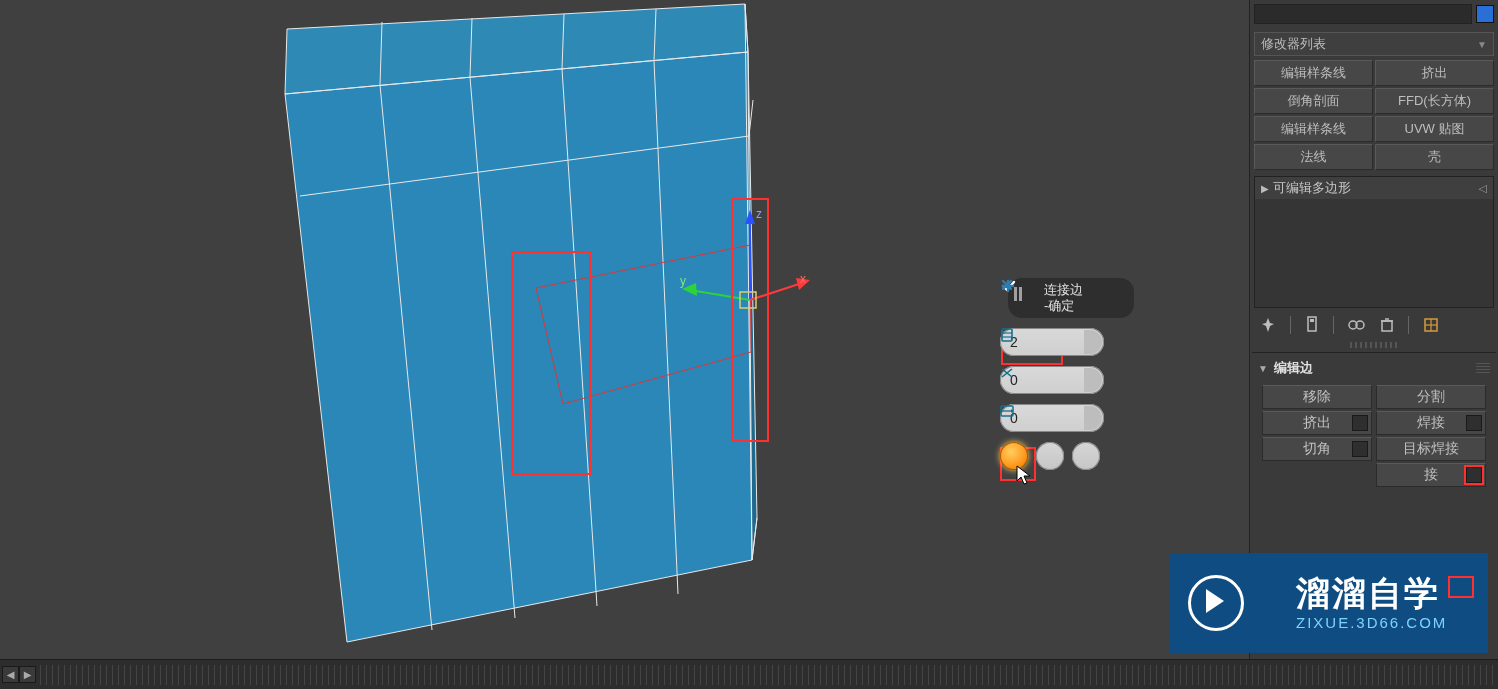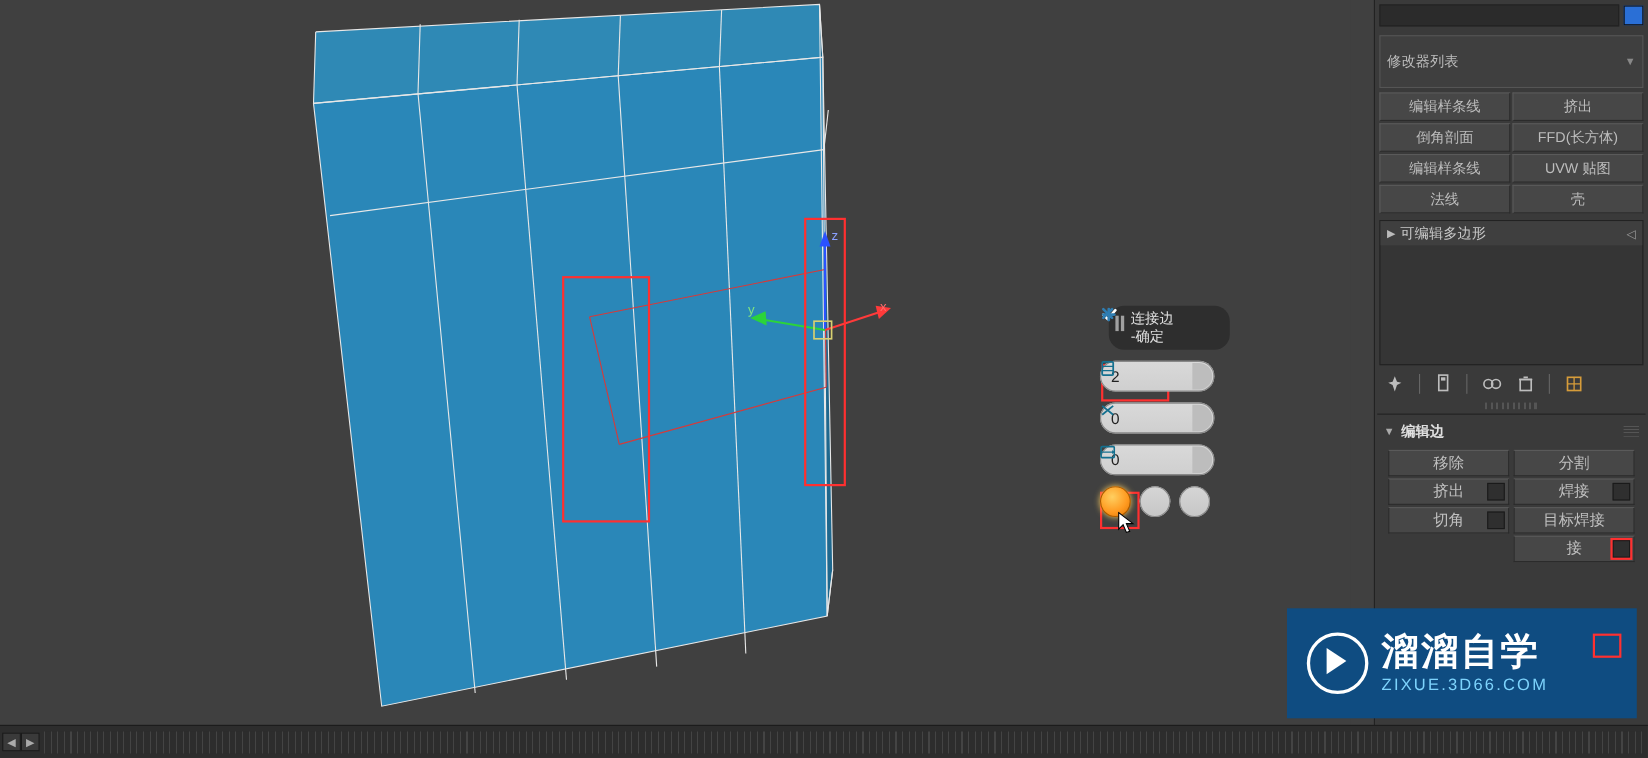--- a/index.html
+++ b/index.html
@@ -45,21 +45,21 @@
     left: 1000px;
     top: 278px;
     width: 110px;
   }
   .caddy-title {
     position: relative;
     width: 84px;
     margin-left: 8px;
     background: #2e2e2e;
     border-radius: 14px;
-    padding: 4px 6px 4px 20px;
+    padding: 4px 6px 4px 36px;
     color: #e0e0e0;
     font-size: 13px;
     line-height: 16px;
   }
   .caddy-title .pause-icon {
     position: absolute;
     left: 6px;
     top: 9px;
     width: 10px;
     height: 14px;
@@ -178,21 +178,21 @@
     border:1px solid #111;
   }
 
   .modlist-header {
     margin: 6px 4px 4px 4px;
     height: 22px;
     background: #3f3f3f;
     border: 1px solid #555;
     display:flex;
     align-items:center;
-    padding:12px 6px;
+    padding:0 6px;
     justify-content: space-between;
     color:#bcbcbc;
   }
   .modlist-header .tri {
     font-size: 10px;
     color:#888;
   }
 
   
   .btn-grid {
@@ -362,20 +362,21 @@
     position:absolute;
     left:15px; top:11px;
     width:0;height:0;
     border-left:18px solid #fff;
     border-top:12px solid transparent;
     border-bottom:12px solid transparent;
   }
   .watermark .wm-text {
     display:flex;
     flex-direction:column;
+    margin-left:40px;
   }
   .watermark .wm-text .big{
     color:#fff;
     font-size:34px;
     font-weight:700;
     letter-spacing:2px;
     line-height:1;
   }
   .watermark .wm-text .small{
     color:#7dd3fc;

